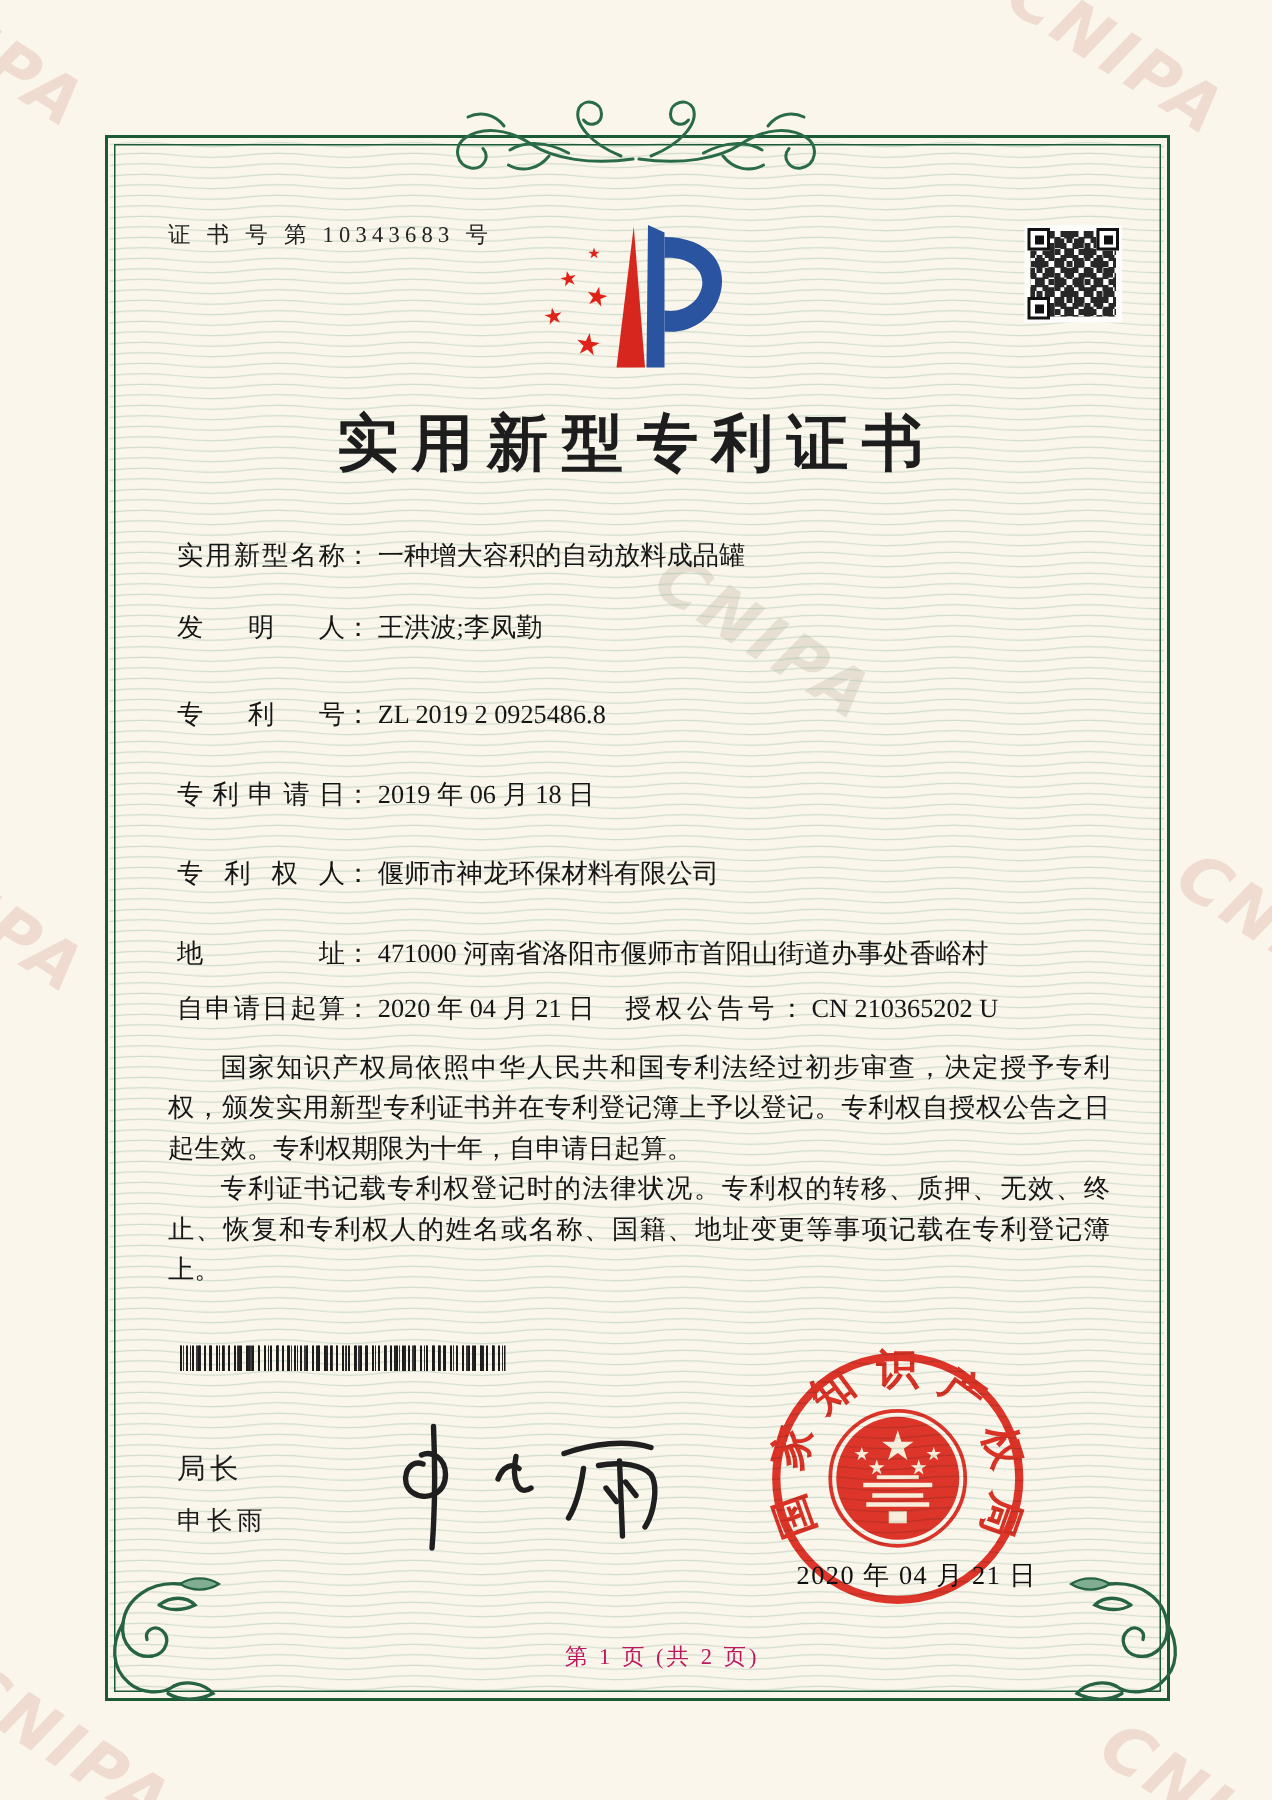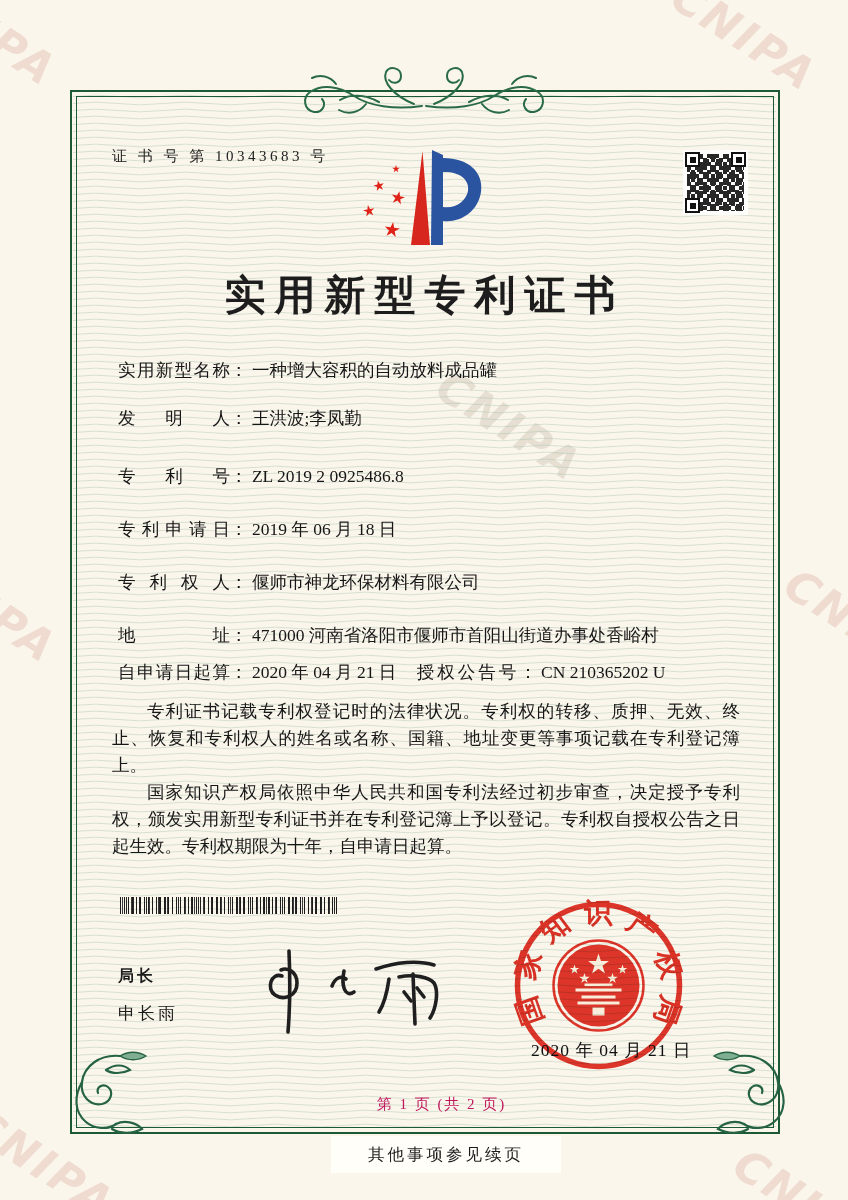--- a/index.html
+++ b/index.html
@@ -43,21 +43,21 @@
   .bodytext{position:absolute;left:112px;top:698px;width:628px;font-size:17.5px;
       line-height:27px;text-align:justify;color:#171717;}
   .bodytext p{margin:0;text-indent:2em;}
   
   .barcode{position:absolute;left:120px;top:897px;width:217px;height:17px;
       background-image:
         repeating-linear-gradient(90deg,#1b1b1b 0px,#1b1b1b 1.5px,rgba(0,0,0,0) 1.5px,rgba(0,0,0,0) 4px),
         repeating-linear-gradient(90deg,rgba(0,0,0,0) 0px,rgba(0,0,0,0) 2px,#3a3a3a 2px,#3a3a3a 3px,rgba(0,0,0,0) 3px,rgba(0,0,0,0) 9px),
         repeating-linear-gradient(90deg,#242424 0px,#242424 1px,rgba(0,0,0,0) 1px,rgba(0,0,0,0) 6.5px);}
   
-  .director{position:absolute;left:118px;top:966px;font-size:16px;letter-spacing:3px;color:#1c1c1c;font-weight:bold;}
+  .director{position:absolute;left:118px;top:966px;font-size:19px;letter-spacing:3px;color:#1c1c1c;}
   .signer{position:absolute;left:118px;top:1002px;font-size:17px;letter-spacing:3px;color:#1c1c1c;}
   
   .seal{position:absolute;left:510px;top:897px;width:177px;height:177px;mix-blend-mode:multiply;opacity:.94;}
   .seal-date{position:absolute;left:531px;top:1038px;font-size:17.5px;letter-spacing:1px;color:#101010;z-index:5;}
   
   .pagenum{position:absolute;left:90px;top:1095px;width:703px;text-align:center;
       font-size:15px;letter-spacing:2px;color:#be185d;}
   .note{position:absolute;left:331px;top:1136px;width:230px;height:37px;background:#fffef9;
       display:flex;align-items:center;justify-content:center;font-size:16.5px;
       letter-spacing:3px;color:#1c1c1c;z-index:4;}
@@ -175,22 +175,22 @@
       <span class="flabel">自申请日起算</span><span>：</span>
       <span>2020 年 04 月 21 日</span>
       <span class="grant2">
         <span class="flabel2">授权公告号</span><span>：</span>
         <span>CN 210365202 U</span>
       </span>
     </div>
   </div>
 
   <div class="bodytext">
+    <p>国家知识产权局依照中华人民共和国专利法经过初步审查，决定授予专利权，颁发实用新型专利证书并在专利登记簿上予以登记。专利权自授权公告之日起生效。专利权期限为十年，自申请日起算。</p>
     <p>专利证书记载专利权登记时的法律状况。专利权的转移、质押、无效、终止、恢复和专利权人的姓名或名称、国籍、地址变更等事项记载在专利登记簿上。</p>
-    <p>国家知识产权局依照中华人民共和国专利法经过初步审查，决定授予专利权，颁发实用新型专利证书并在专利登记簿上予以登记。专利权自授权公告之日起生效。专利权期限为十年，自申请日起算。</p>
   </div>
 
   <div class="barcode"></div>
 
   <div class="director">局长</div>
   <div class="signer">申长雨</div>
 
   <svg class="deco" style="left:225px;top:938px;width:225px;height:100px" viewBox="225 938 225 100">
     <g stroke="#1f1f1f" fill="none" stroke-width="3.6" stroke-linecap="round" stroke-linejoin="round">
       <path d="M282,976 C 271,972 266,989 275,995 C 284,1001 297,996 297,983 C 297,972 288,967 281,970"></path>
@@ -222,15 +222,14 @@
       <rect x="-14" y="-2" width="28" height="2.6" fill="#fdf6ec"></rect>
       <rect x="-23" y="3" width="46" height="3" fill="#fdf6ec"></rect>
       <rect x="-17" y="10" width="34" height="3" fill="#fdf6ec"></rect>
       <rect x="-21" y="16" width="42" height="3" fill="#fdf6ec"></rect>
       <rect x="-6" y="22" width="12" height="8" fill="#fdf6ec"></rect>
     </g>
   </svg>
   <div class="seal-date">2020 年 04 月 21 日</div>
 
   <div class="pagenum">第 1 页 (共 2 页)</div>
-  <div class="note">其他事项参见续页</div>
 
 </div>
 
 </body></html>

